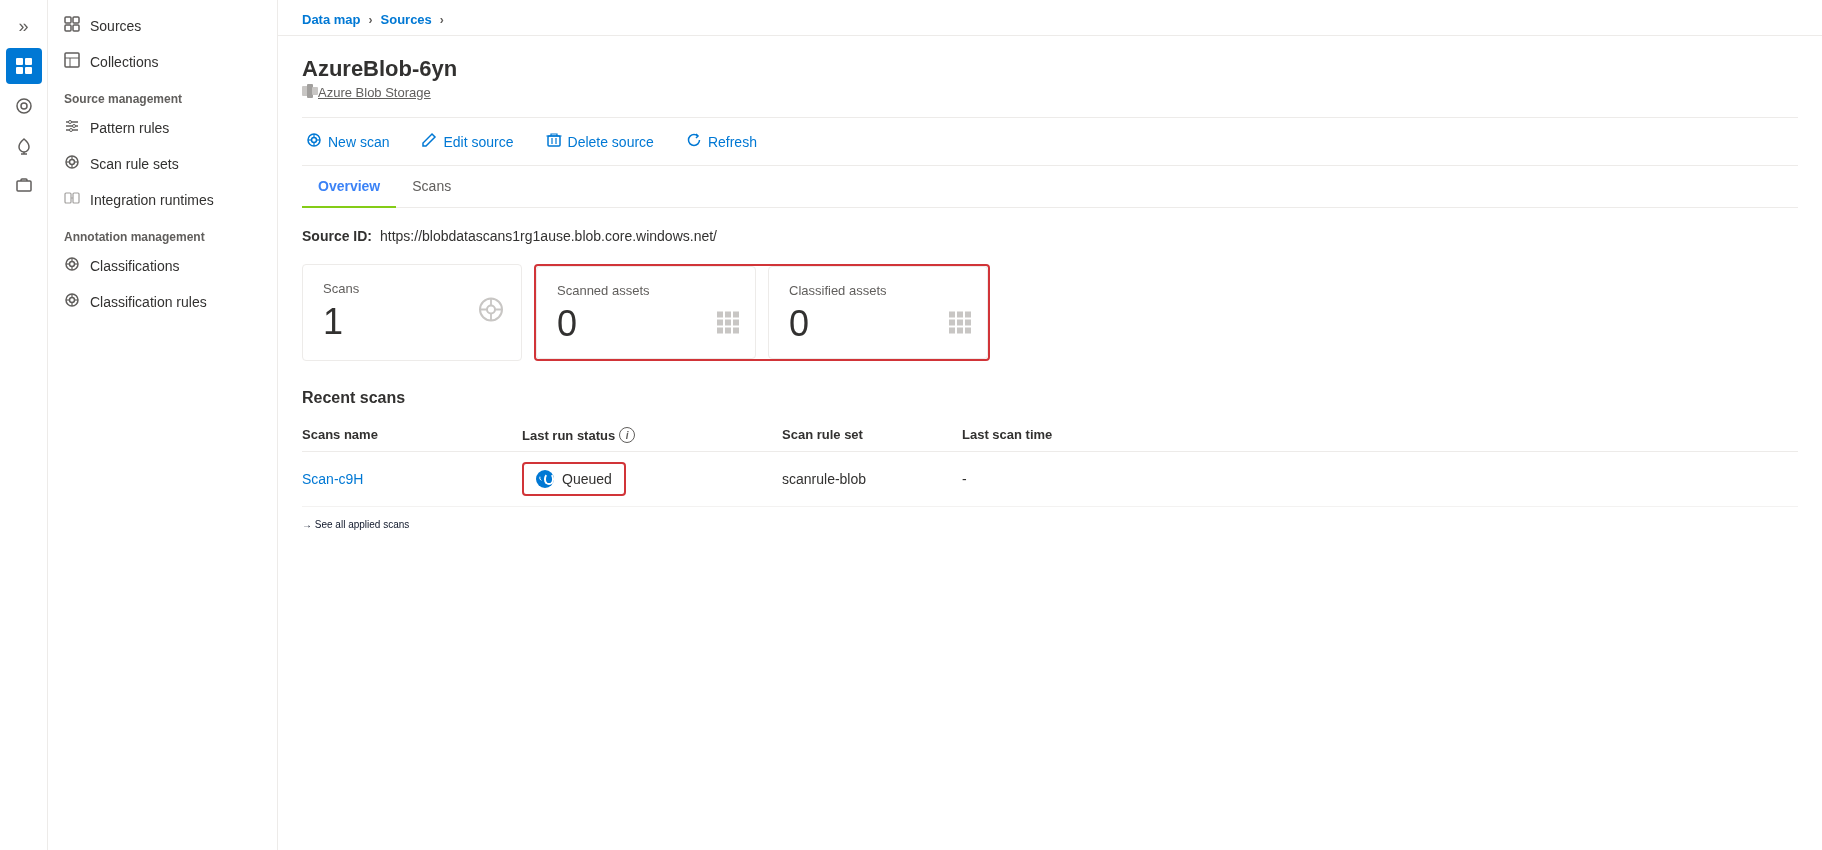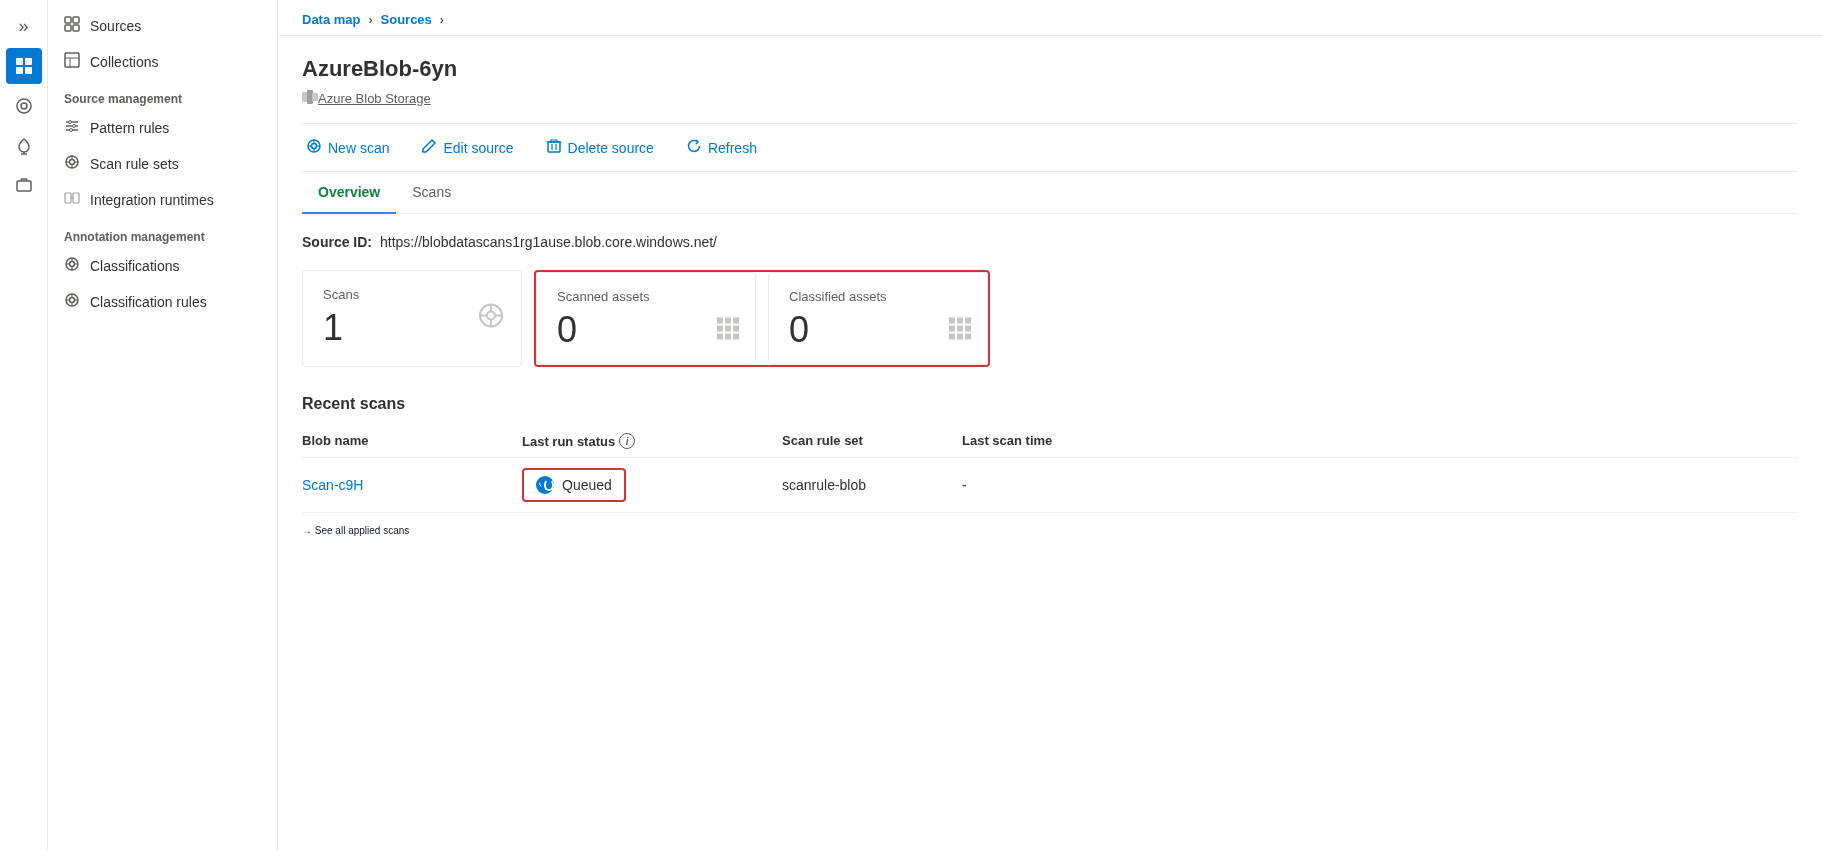--- a/index.html
+++ b/index.html
@@ -83,21 +83,21 @@
       flex: 1;
       padding: 20px 24px;
       overflow-y: auto;
     }
 
     
     .page-title {
       font-size: 22px;
       font-weight: 600;
       color: #323130;
-      margin-bottom: 8px;
+      margin-bottom: 2px;
     }
     .page-subtitle {
       display: flex;
       align-items: center;
       gap: 0;
       font-size: 13px;
       color: #605e5c;
       margin-bottom: 16px;
       text-decoration: underline;
     }
@@ -133,23 +133,23 @@
     }
     .tab {
       padding: 12px 16px;
       cursor: pointer;
       font-size: 14px;
       color: #605e5c;
       border-bottom: 2px solid transparent;
       margin-bottom: -1px;
     }
     .tab.active {
-      color: #15803d;
+      color: #3b82f6;
       font-weight: 600;
-      border-bottom: 2px solid #3b82f6;
+      border-bottom: 2px solid #84cc16;
     }
 
     
     .source-id-row {
       display: flex;
       align-items: center;
       gap: 8px;
       font-size: 14px;
       margin-bottom: 20px;
     }
@@ -572,21 +572,21 @@
                 <span></span>
             </div>
           </div>
         </div>
       </div>
     </div>
 
     <div>
       <div class="section-title">Recent scans</div>
       <div class="table-header">
-        <div>Blob name</div>
+        <div>Scans name</div>
         <div class="col-with-icon">
           <span>Last run status</span>
           <span class="info-icon">i</span>
         </div>
         <div>Scan rule set</div>
         <div>Last scan time</div>
       </div>
 
       <div class="table-row-data">
         <div>

